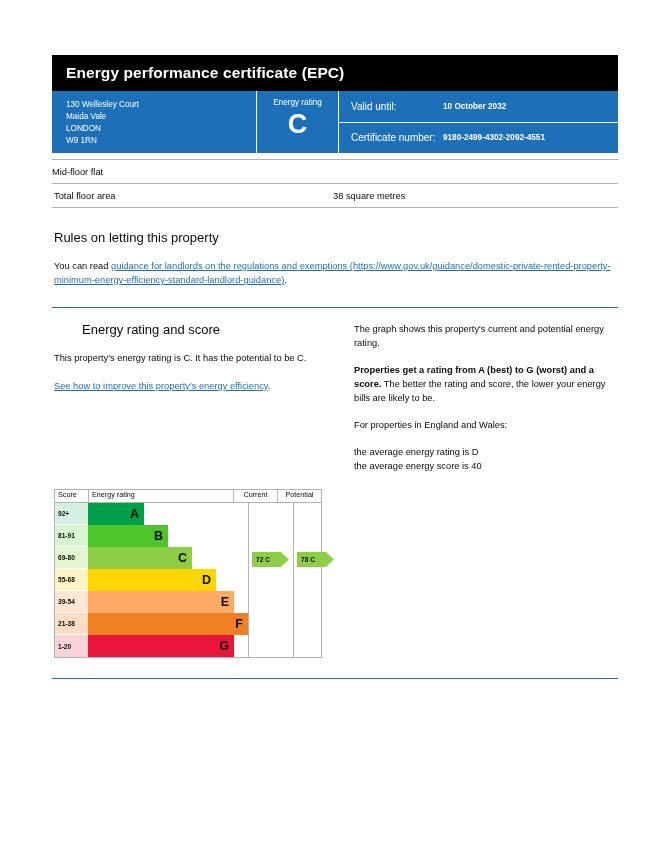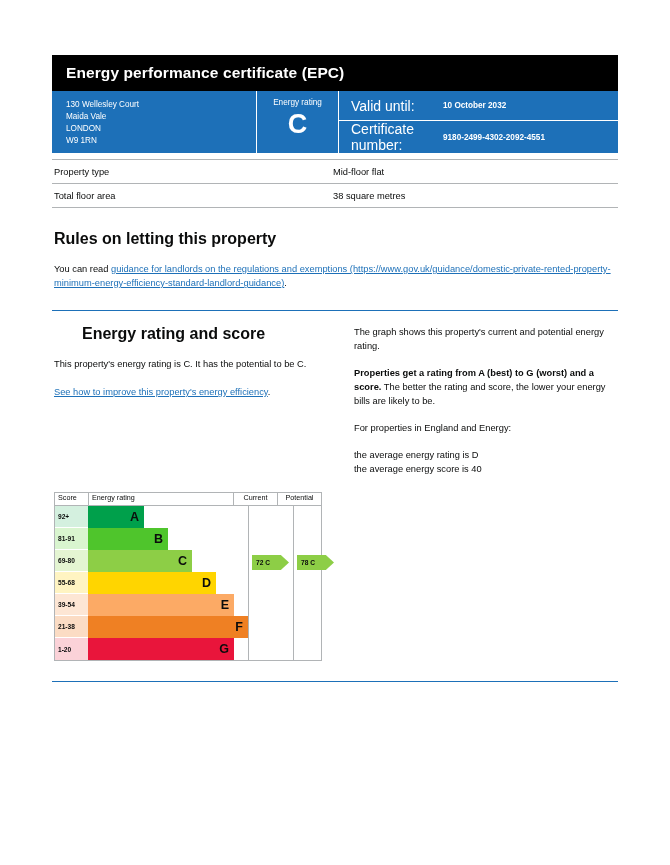--- a/index.html
+++ b/index.html
@@ -71,39 +71,39 @@
     display: flex;
     flex-direction: column;
   }
   .summary .meta-row {
     flex: 1;
     display: flex;
     align-items: center;
     padding-left: 12px;
   }
   .summary .meta-row + .meta-row { border-top: 1px solid #ffffff; }
-  .summary .meta-key { width: 92px; font-size: 14px; }
+  .summary .meta-key { width: 92px; font-size: 10px; }
   .summary .meta-val { font-size: 8.2px; font-weight: bold; }
 
   
   .facts { margin-top: 6px; }
   .facts-row {
     display: flex;
     border-bottom: 1px solid #b1b4b6;
     padding: 7px 0 6px 0;
     font-size: 9.3px;
   }
   .facts-row:first-child { border-top: 1px solid #b1b4b6; }
   .facts-key { width: 281px; padding-left: 2px; }
   .facts-val { flex: 1; }
 
   
   h2.sec {
-    font-size: 16px;
-    font-weight: bold;
+    font-size: 13px;
+    font-weight: normal;
     margin: 22px 0 0 2px;
   }
   p.body {
     font-size: 9.3px;
     line-height: 14px;
     margin: 14px 0 0 2px;
   }
   a.link {
     color: #1d70b8;
     text-decoration: underline;
@@ -252,21 +252,20 @@
       </div>
       <div class="meta-row">
         <span class="meta-key">Certificate number:</span>
         <span class="meta-val">9180-2499-4302-2092-4551</span>
       </div>
     </div>
   </div>
 
   <div class="facts">
     <div class="facts-row">
-      <span class="facts-key">Property type</span>
       <span class="facts-val">Mid-floor flat</span>
     </div>
     <div class="facts-row">
       <span class="facts-key">Total floor area</span>
       <span class="facts-val">38 square metres</span>
     </div>
   </div>
 
   <h2 class="sec">Rules on letting this property</h2>
   <p class="body">
@@ -281,21 +280,21 @@
       <p class="body">This property's energy rating is C. It has the potential to be C.</p>
       <p class="body">
         <a class="link" href="#">See how to improve this property's energy efficiency</a><span>.</span>
       </p>
     </div>
     <div class="col-right">
       <p class="body">The graph shows this property's current and potential energy rating.</p>
       <p class="body">
         <span class="strong">Properties get a rating from A (best) to G (worst) and a score.</span><span> The better the rating and score, the lower your energy bills are likely to be.</span>
       </p>
-      <p class="body">For properties in England and Energy:</p>
+      <p class="body">For properties in England and Wales:</p>
       <p class="body">
         <span>the average energy rating is D</span><br>
         <span>the average energy score is 40</span>
       </p>
     </div>
   </div>
 
   <div class="graph">
     <div class="graph-head">
       <span class="gh-score">Score</span>

